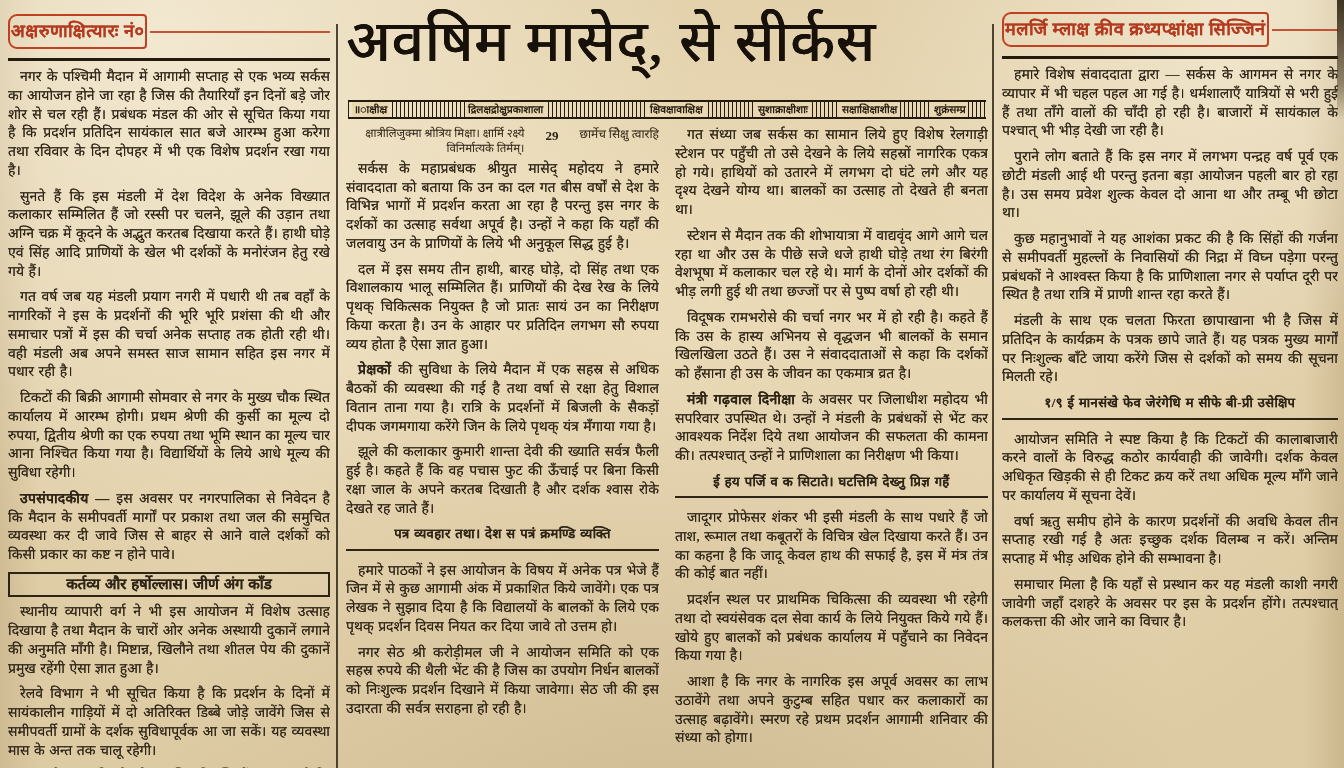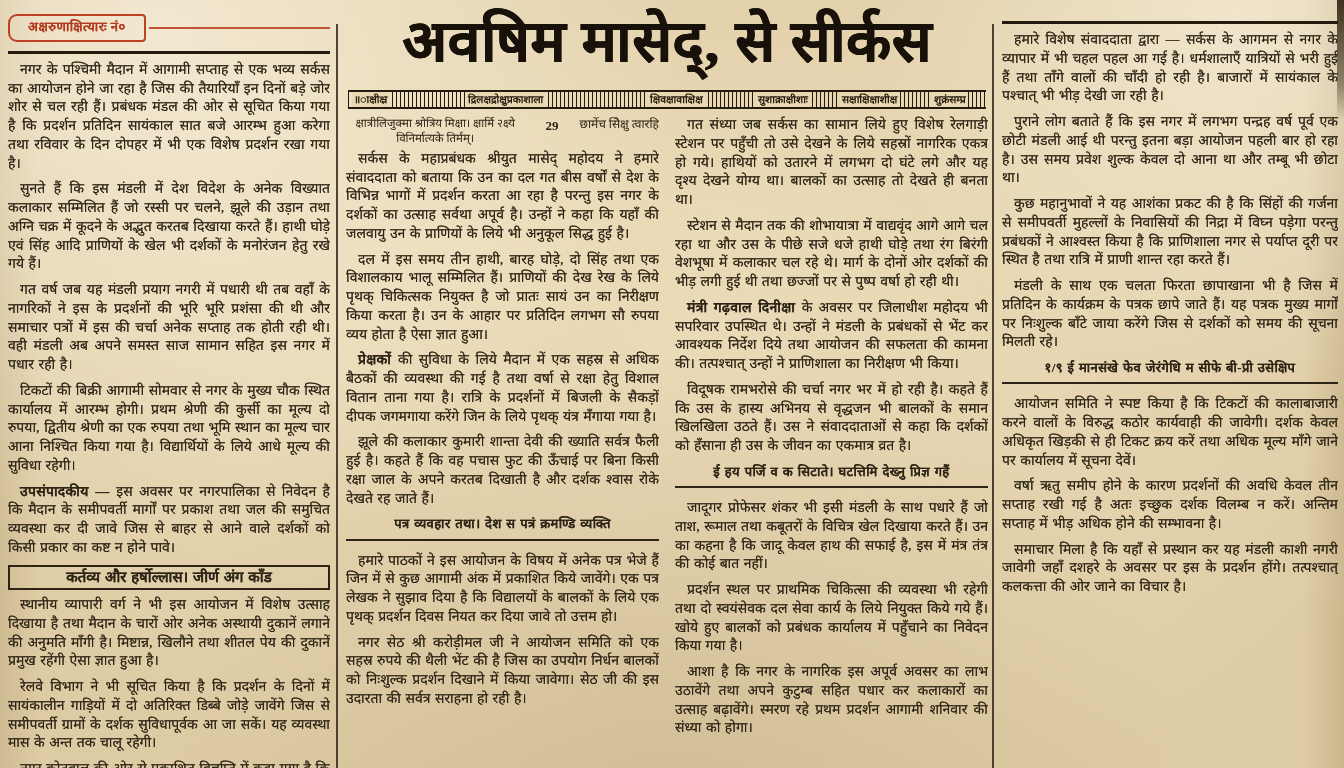--- a/index.html
+++ b/index.html
@@ -25,22 +25,22 @@
   #vrule2{left:992px;top:24px;bottom:0;}
   
   #edge-right{
     position:absolute;right:0;top:0;width:7px;height:120px;pointer-events:none;
     background:linear-gradient(180deg, rgba(44,33,16,.9), rgba(44,33,16,.45) 70%, rgba(44,33,16,0));
   }
   
   .masthead-row{display:flex;align-items:center;}
   .red-box{
     display:inline-block;border:2px solid #bf4124;border-radius:9px 4px 4px 9px;
-    color:#b43a1f;font-weight:bold;font-size:13px;line-height:1.45;
-    padding:2px 18px 3px;white-space:nowrap;overflow:hidden;max-width:92%;
+    color:#b43a1f;font-weight:bold;font-size:18px;line-height:1.45;
+    padding:2px 1px 3px;white-space:nowrap;overflow:hidden;max-width:92%;
     letter-spacing:.5px;text-shadow:0 0 .4px rgba(180,58,31,.7);
   }
   .red-line{flex:1;height:2px;background:#bf4124;margin-left:3px;opacity:.9;}
   .black-rule{height:3px;background:#241b0e;margin:9px 0 7px;}
   
   .col{position:absolute;overflow:hidden;}
   #col1{left:8px;top:14px;width:322px;height:754px;}
   #col4{left:1002px;top:12px;width:336px;height:756px;}
   .para, p{
     margin:0 0 7px;font-size:14px;line-height:1.34;text-align:justify;
@@ -55,37 +55,37 @@
     white-space:nowrap;overflow:hidden;
   }
   .subhead-line{
     font-weight:bold;font-size:13px;text-indent:0;text-align:center;
     border-bottom:2px solid #2e2416;padding-bottom:6px;margin:7px 0 11px;
     letter-spacing:.4px;white-space:nowrap;overflow:hidden;
   }
   
   #center{position:absolute;left:346px;top:4px;width:642px;height:764px;overflow:hidden;}
   #headline{
-    font-size:58px;font-weight:bold;line-height:76px;height:80px;
-    text-align:center;color:#17110a;letter-spacing:1px;white-space:nowrap;overflow:hidden;
+    font-size:58px;font-weight:normal;line-height:76px;height:80px;
+    text-align:left;color:#17110a;letter-spacing:1px;white-space:nowrap;overflow:hidden;
     text-shadow:1px 0 0 #17110a, 0 0 .5px #17110a;
   }
   #banner{
-    position:relative;height:15px;margin:6px 2px 0;overflow:hidden;
+    position:relative;height:15px;margin:16px 2px 0;overflow:hidden;
     border-top:2px solid #241b0e;border-bottom:2px solid #241b0e;
     background:repeating-linear-gradient(90deg,#241b0e 0 1.5px, rgba(36,27,14,0) 1.5px 4px);
   }
   #banner .seg{
     position:absolute;top:0;font-size:10.5px;line-height:15px;font-weight:bold;
     color:#241b0e;background:#e9d8b2;padding:0 2px;white-space:nowrap;
   }
   #center-cols{display:flex;gap:16px;margin-top:7px;height:660px;overflow:hidden;}
   .center-col{width:313px;overflow:hidden;}
   .opener{display:flex;justify-content:space-between;align-items:flex-start;margin-bottom:3px;}
-  .opener .op-l{font-size:11.5px;line-height:1.34;width:57%;text-align:center;}
+  .opener .op-l{font-size:11.5px;line-height:1.34;width:57%;text-align:right;}
   .opener .orn{font-size:13px;font-weight:bold;padding-top:2px;}
   .opener .op-r{font-size:12px;line-height:1.34;text-align:right;max-width:30%;}
 </style>
 </head>
 <body>
 
 <div id="page">
 
   <div class="col" id="col1">
     <div class="masthead-row">
@@ -133,32 +133,36 @@
             <p class="para">झूले की कलाकार कुमारी शान्ता देवी की ख्याति सर्वत्र फैली हुई है। कहते हैं कि वह पचास फुट की ऊँचाई पर बिना किसी रक्षा जाल के अपने करतब दिखाती है और दर्शक श्वास रोके देखते रह जाते हैं।</p>
             <p class="subhead-line">पत्र व्यवहार तथा। देश स पत्रं क्रमण्डि व्यक्ति</p>
             <p class="para">हमारे पाठकों ने इस आयोजन के विषय में अनेक पत्र भेजे हैं जिन में से कुछ आगामी अंक में प्रकाशित किये जावेंगे। एक पत्र लेखक ने सुझाव दिया है कि विद्यालयों के बालकों के लिये एक पृथक् प्रदर्शन दिवस नियत कर दिया जावे तो उत्तम हो।</p>
             <p class="para">नगर सेठ श्री करोड़ीमल जी ने आयोजन समिति को एक सहस्र रुपये की थैली भेंट की है जिस का उपयोग निर्धन बालकों को निःशुल्क प्रदर्शन दिखाने में किया जावेगा। सेठ जी की इस उदारता की सर्वत्र सराहना हो रही है।</p>
           </div>
       </div>
       <div class="center-col" id="col3">
         <div>
             <p class="para">गत संध्या जब सर्कस का सामान लिये हुए विशेष रेलगाड़ी स्टेशन पर पहुँची तो उसे देखने के लिये सहस्रों नागरिक एकत्र हो गये। हाथियों को उतारने में लगभग दो घंटे लगे और यह दृश्य देखने योग्य था। बालकों का उत्साह तो देखते ही बनता था।</p>
             <p class="para">स्टेशन से मैदान तक की शोभायात्रा में वाद्यवृंद आगे आगे चल रहा था और उस के पीछे सजे धजे हाथी घोड़े तथा रंग बिरंगी वेशभूषा में कलाकार चल रहे थे। मार्ग के दोनों ओर दर्शकों की भीड़ लगी हुई थी तथा छज्जों पर से पुष्प वर्षा हो रही थी।</p>
+            <p class="para">विदूषक रामभरोसे की चर्चा नगर भर में हो रही है। कहते हैं कि उस के हास्य अभिनय से वृद्धजन भी बालकों के समान खिलखिला उठते हैं। उस ने संवाददाताओं से कहा कि दर्शकों को हँसाना ही उस के जीवन का एकमात्र व्रत है।</p>
             <p class="para"><b>मंत्री गढ़वाल दिनीक्षा </b>के अवसर पर जिलाधीश महोदय भी सपरिवार उपस्थित थे। उन्हों ने मंडली के प्रबंधकों से भेंट कर आवश्यक निर्देश दिये तथा आयोजन की सफलता की कामना की। तत्पश्चात् उन्हों ने प्राणिशाला का निरीक्षण भी किया।</p>
-            <p class="para">विदूषक रामभरोसे की चर्चा नगर भर में हो रही है। कहते हैं कि उस के हास्य अभिनय से वृद्धजन भी बालकों के समान खिलखिला उठते हैं। उस ने संवाददाताओं से कहा कि दर्शकों को हँसाना ही उस के जीवन का एकमात्र व्रत है।</p>
             <p class="subhead-line">ई हय पर्जि व क सिटाते। घटत्तिमि देख्नु प्रिज्ञ गहैं</p>
             <p class="para">जादूगर प्रोफेसर शंकर भी इसी मंडली के साथ पधारे हैं जो ताश, रूमाल तथा कबूतरों के विचित्र खेल दिखाया करते हैं। उन का कहना है कि जादू केवल हाथ की सफाई है, इस में मंत्र तंत्र की कोई बात नहीं।</p>
             <p class="para">प्रदर्शन स्थल पर प्राथमिक चिकित्सा की व्यवस्था भी रहेगी तथा दो स्वयंसेवक दल सेवा कार्य के लिये नियुक्त किये गये हैं। खोये हुए बालकों को प्रबंधक कार्यालय में पहुँचाने का निवेदन किया गया है।</p>
             <p class="para">आशा है कि नगर के नागरिक इस अपूर्व अवसर का लाभ उठावेंगे तथा अपने कुटुम्ब सहित पधार कर कलाकारों का उत्साह बढ़ावेंगे। स्मरण रहे प्रथम प्रदर्शन आगामी शनिवार की संध्या को होगा।</p>
           </div>
       </div>
     </div>
   </div>
 
   <div class="col" id="col4">
+    <div class="masthead-row">
+      <span class="red-box">मलर्जि म्लाक्ष क्रीव क्रध्यप्क्षांक्षा सिज्जिनं</span>
+      <span class="red-line"></span>
+    </div>
     <div class="black-rule"></div>
     <div>
         <p class="para">हमारे विशेष संवाददाता द्वारा — सर्कस के आगमन से नगर के व्यापार में भी चहल पहल आ गई है। धर्मशालाएँ यात्रियों से भरी हुई हैं तथा ताँगे वालों की चाँदी हो रही है। बाजारों में सायंकाल के पश्चात् भी भीड़ देखी जा रही है।</p>
         <p class="para">पुराने लोग बताते हैं कि इस नगर में लगभग पन्द्रह वर्ष पूर्व एक छोटी मंडली आई थी परन्तु इतना बड़ा आयोजन पहली बार हो रहा है। उस समय प्रवेश शुल्क केवल दो आना था और तम्बू भी छोटा था।</p>
         <p class="para">कुछ महानुभावों ने यह आशंका प्रकट की है कि सिंहों की गर्जना से समीपवर्ती मुहल्लों के निवासियों की निद्रा में विघ्न पड़ेगा परन्तु प्रबंधकों ने आश्वस्त किया है कि प्राणिशाला नगर से पर्याप्त दूरी पर स्थित है तथा रात्रि में प्राणी शान्त रहा करते हैं।</p>
         <p class="para">मंडली के साथ एक चलता फिरता छापाखाना भी है जिस में प्रतिदिन के कार्यक्रम के पत्रक छापे जाते हैं। यह पत्रक मुख्य मार्गों पर निःशुल्क बाँटे जाया करेंगे जिस से दर्शकों को समय की सूचना मिलती रहे।</p>
         <p class="subhead-line">१/९ ई मानसंखे फेव जेरंगेधि म सीफे बी-प्री उसेक्षिप</p>
         <p class="para">आयोजन समिति ने स्पष्ट किया है कि टिकटों की कालाबाजारी करने वालों के विरुद्ध कठोर कार्यवाही की जावेगी। दर्शक केवल अधिकृत खिड़की से ही टिकट क्रय करें तथा अधिक मूल्य माँगे जाने पर कार्यालय में सूचना देवें।</p>
         <p class="para">वर्षा ऋतु समीप होने के कारण प्रदर्शनों की अवधि केवल तीन सप्ताह रखी गई है अतः इच्छुक दर्शक विलम्ब न करें। अन्तिम सप्ताह में भीड़ अधिक होने की सम्भावना है।</p>
         <p class="para">समाचार मिला है कि यहाँ से प्रस्थान कर यह मंडली काशी नगरी जावेगी जहाँ दशहरे के अवसर पर इस के प्रदर्शन होंगे। तत्पश्चात् कलकत्ता की ओर जाने का विचार है।</p>

